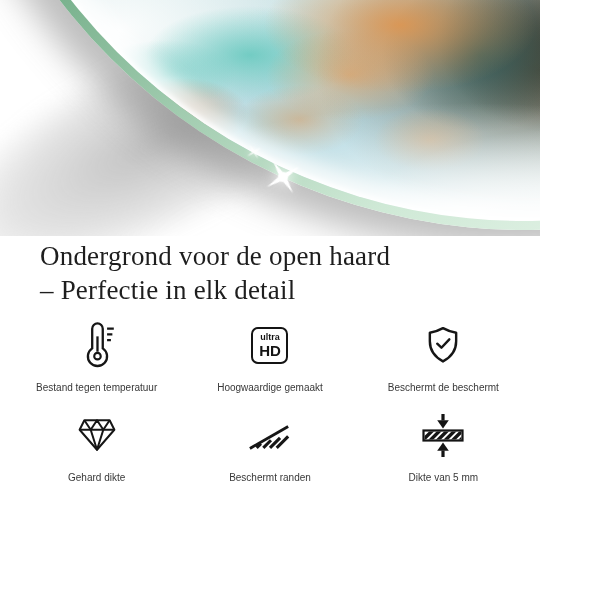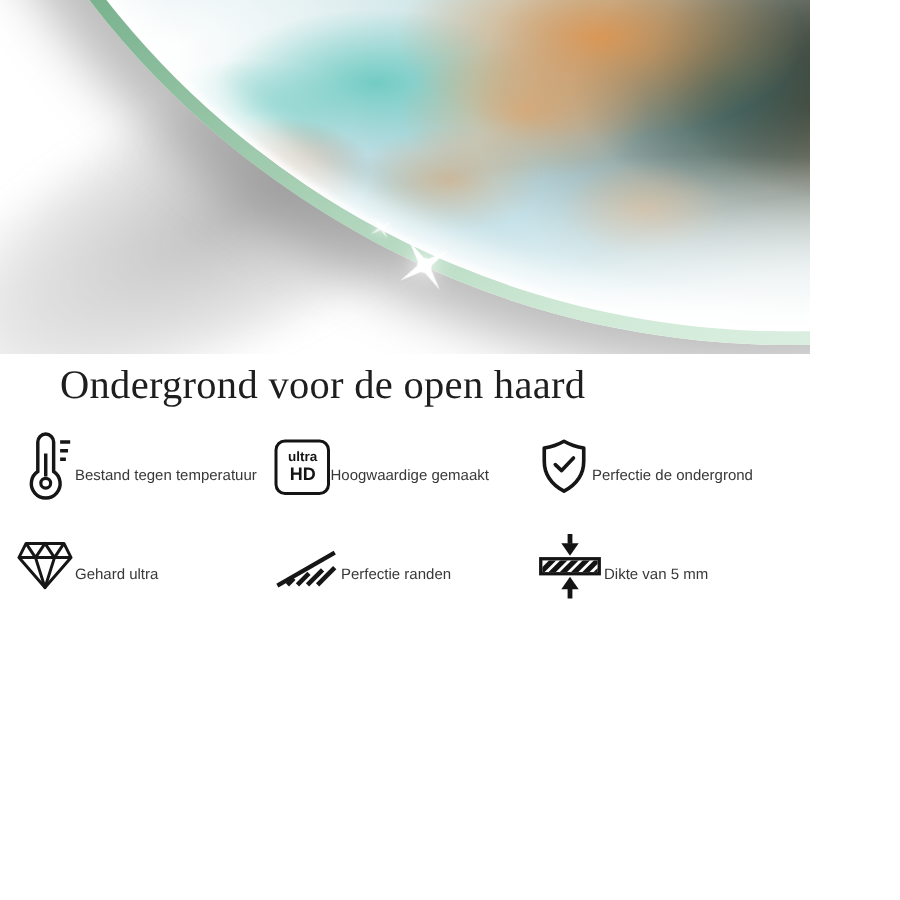--- a/index.html
+++ b/index.html
@@ -42,27 +42,27 @@
   
   .content{padding:0 40px;}
   .title{font-family:"Liberation Serif","DejaVu Serif",serif;font-weight:400;color:#1e1e1e;
          font-size:27px;line-height:34px;letter-spacing:.2px;margin-top:3px;}
   .desc{margin-top:10px;}
   .desc-line{font-size:12.4px;line-height:26px;color:#3f3f3f;white-space:nowrap;letter-spacing:.05px;}
 
   
   .grid{display:grid;grid-template-columns:repeat(3,1fr);row-gap:18px;
         padding:0 10px;margin-top:14px;}
-  .feature{display:flex;flex-direction:row;align-items:center;}
+  .feature{display:flex;flex-direction:column;align-items:center;}
   .icon-box{height:48px;display:flex;align-items:center;justify-content:center;}
   .f-label{margin-top:13px;font-size:10px;color:#383838;white-space:nowrap;}
   .uhd{width:37px;height:37px;border:2.6px solid #141414;border-radius:7px;
        display:flex;flex-direction:column;align-items:center;justify-content:center;box-sizing:border-box;}
   .uhd-top{font-size:9px;font-weight:700;line-height:1;color:#141414;}
-  .uhd-bottom{font-size:12px;font-weight:700;line-height:1;margin-top:1px;color:#141414;}
+  .uhd-bottom{font-size:15px;font-weight:700;line-height:1;margin-top:1px;color:#141414;}
   svg{display:block;}
 </style>
 </head>
 <body>
 
 <div class="page">
 
   <div class="hero">
     <div class="glass-shadow"></div>
     <div class="disc">
@@ -73,20 +73,21 @@
       <circle cx="17" cy="17" r="4.5" fill="#ffffff"></circle>
     </svg>
     <svg class="sparkle-small" viewBox="0 0 34 34">
       <path d="M17 0 L19.4 14.6 L34 17 L19.4 19.4 L17 34 L14.6 19.4 L0 17 L14.6 14.6 Z" fill="#ffffff"></path>
     </svg>
   </div>
 
   <div class="content">
     <div class="title">
       <div>Ondergrond voor de open haard</div>
+      <div>– Perfectie in elk detail</div>
     </div>
     <div class="desc">
     </div>
   </div>
 
   <div class="grid">
 
     <div class="feature">
       <div class="icon-box">
         <svg width="40" height="48" viewBox="0 0 40 50" fill="none" stroke="#161616" stroke-width="2.4">
@@ -109,46 +110,46 @@
       <div class="f-label">Hoogwaardige gemaakt</div>
     </div>
 
     <div class="feature">
       <div class="icon-box">
         <svg width="38" height="40" viewBox="0 0 36 38" fill="none" stroke="#161616" stroke-width="2.3" stroke-linejoin="round" stroke-linecap="round">
           <path d="M18 3 C14.5 5 10 6.6 5.5 7.3 L5.5 15.5 C5.5 24.5 10.5 30.6 18 34.6 C25.5 30.6 30.5 24.5 30.5 15.5 L30.5 7.3 C26 6.6 21.5 5 18 3 Z"></path>
           <path d="M12.5 17.8 L16.5 21.6 L24 13.6"></path>
         </svg>
       </div>
-      <div class="f-label">Perfectie de ondergrond</div>
+      <div class="f-label">Beschermt de beschermt</div>
     </div>
 
     <div class="feature">
       <div class="icon-box">
         <svg width="40" height="36" viewBox="0 0 38 34" fill="none" stroke="#161616" stroke-width="1.9" stroke-linejoin="round">
           <path d="M7 3 H31 L35.5 12 L19 31 L2.5 12 Z"></path>
           <path d="M2.5 12 H35.5"></path>
           <path d="M7 3 L13 12 L19 3 L25 12 L31 3"></path>
           <path d="M13 12 L19 31 L25 12"></path>
         </svg>
       </div>
-      <div class="f-label">Gehard ultra</div>
+      <div class="f-label">Gehard dikte</div>
     </div>
 
     <div class="feature">
       <div class="icon-box">
         <svg width="44" height="34" viewBox="0 0 46 34" fill="none" stroke="#161616">
           <path d="M2 31 L42 8" stroke-width="3"></path>
           <path d="M9 30.5 L13.5 26" stroke-width="3.2"></path>
           <path d="M16 30.5 L24 22.5" stroke-width="3.2"></path>
           <path d="M23 30.5 L33.5 20" stroke-width="3.2"></path>
           <path d="M30 30.5 L42 18.5" stroke-width="3.2"></path>
         </svg>
       </div>
-      <div class="f-label">Perfectie randen</div>
+      <div class="f-label">Beschermt randen</div>
     </div>
 
     <div class="feature">
       <div class="icon-box">
         <svg width="46" height="46" viewBox="0 0 46 46">
           <defs>
             <clipPath id="barclip">
                 <rect x="4.6" y="19.6" width="36.8" height="7.8"></rect>
               </clipPath>
           </defs>

